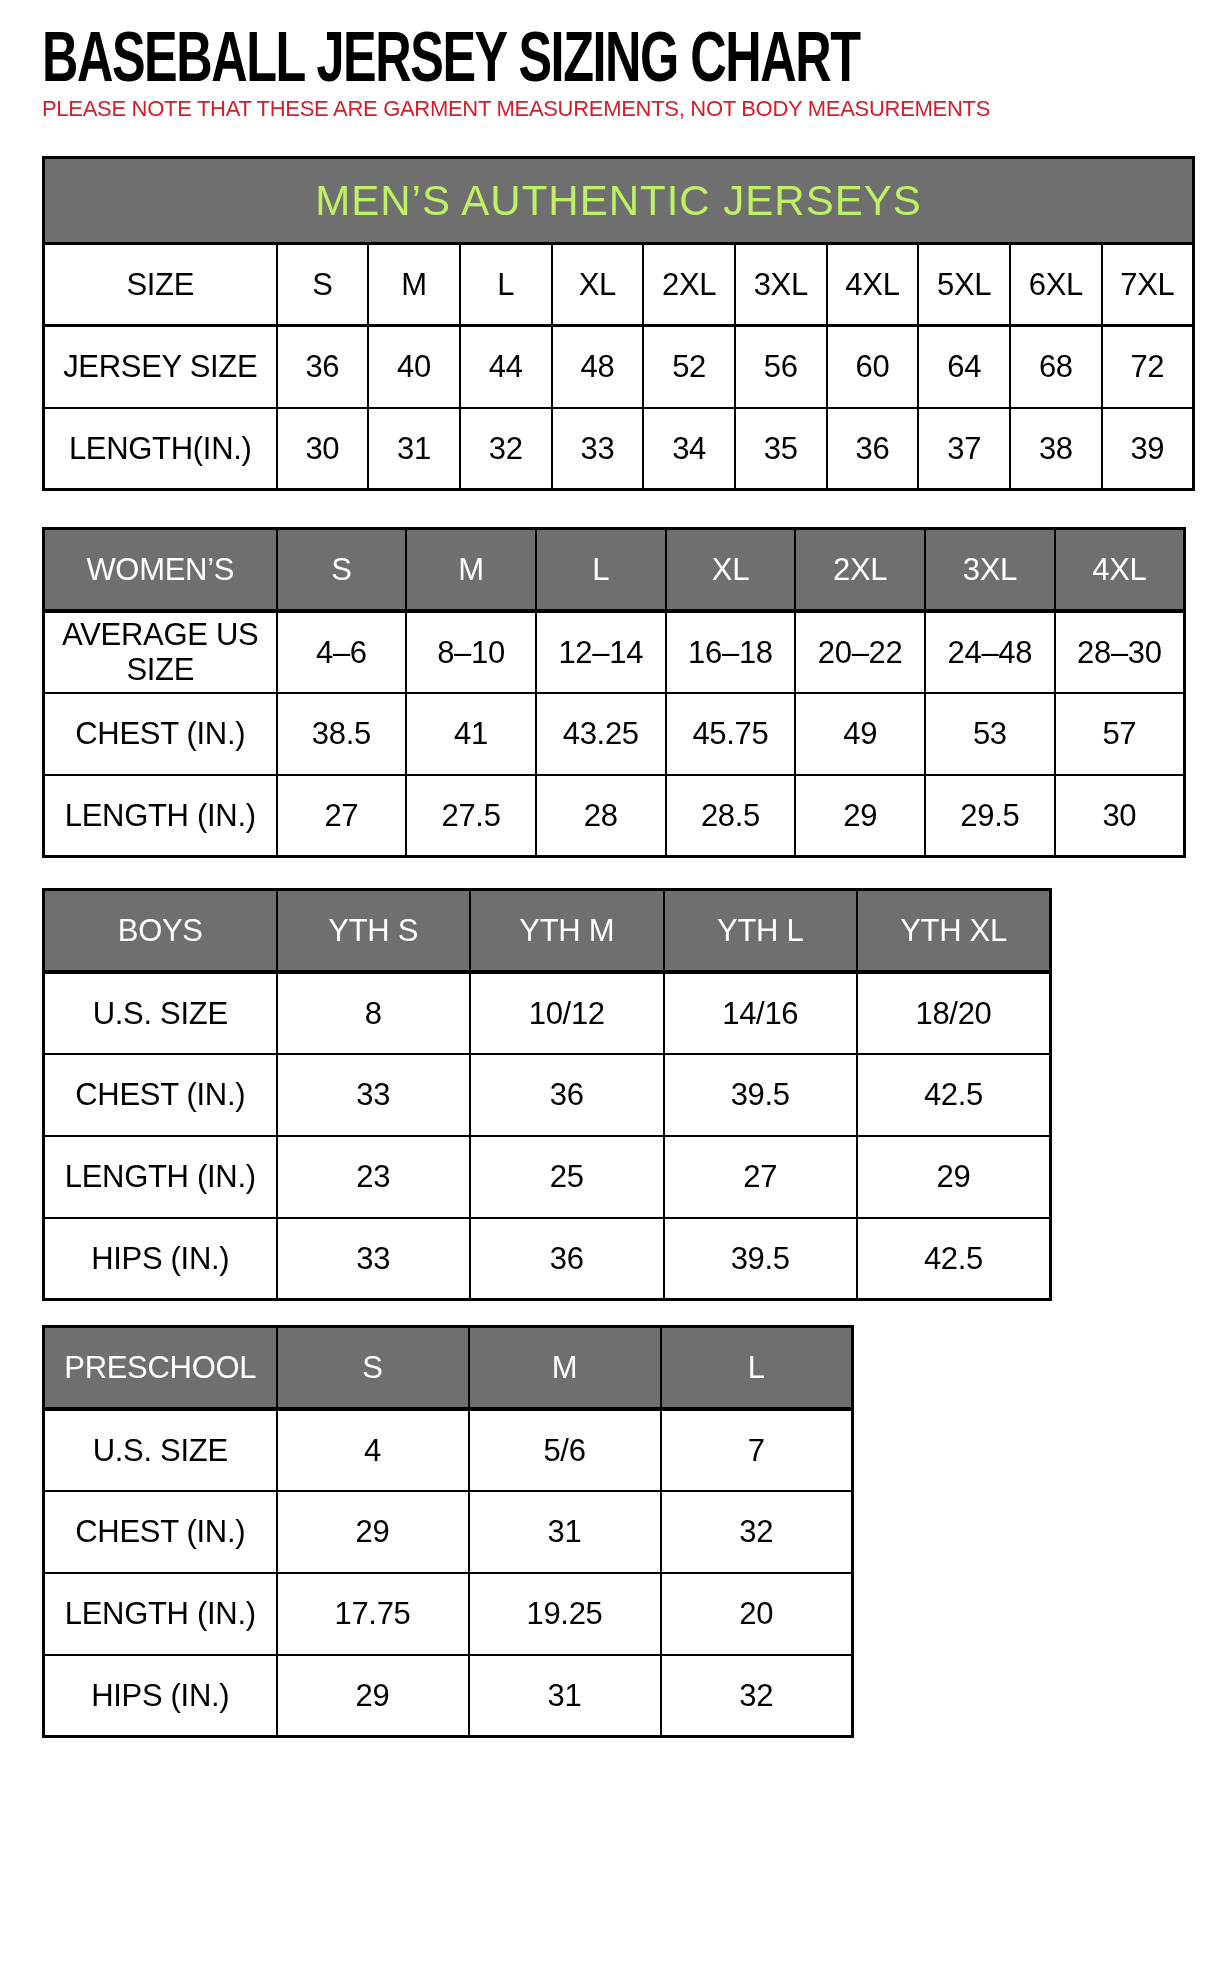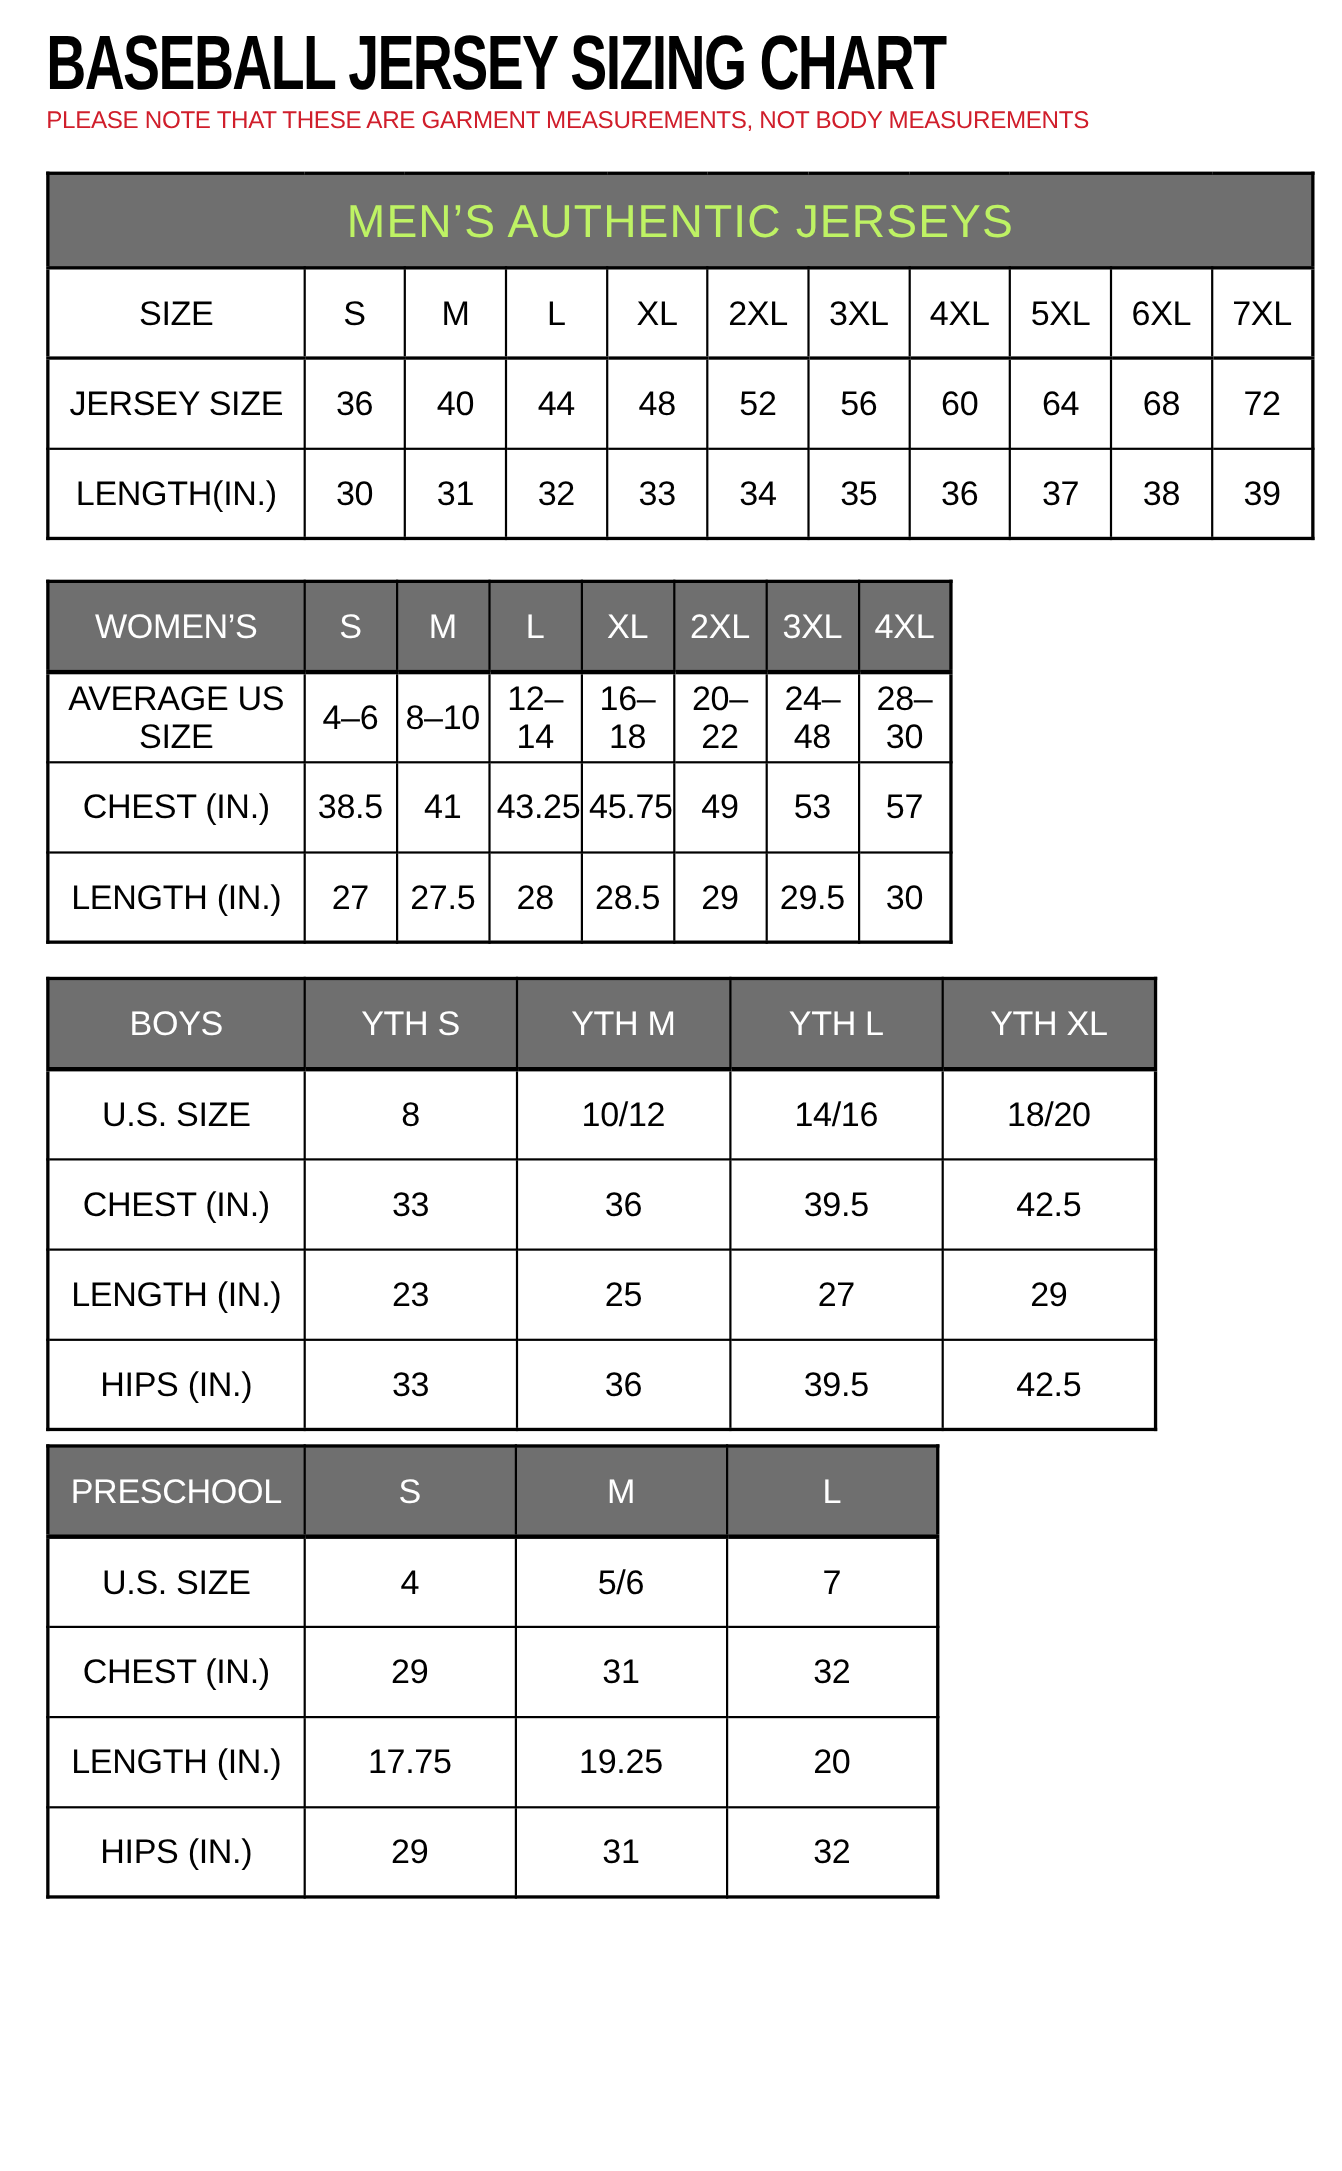--- a/index.html
+++ b/index.html
@@ -44,23 +44,23 @@
     line-height: 1.2;
     letter-spacing: -0.3px;
     color: var(--red);
   }
   .sizing-table {
     border-collapse: collapse;
     table-layout: fixed;
     border: 3px solid var(--ink);
   }
   .t-mens      { width: 1153px; margin-top: 34px; }
-  .t-womens    { width: 824px; margin-top: 36px; }
+  .t-womens    { width: 1144px; margin-top: 36px; }
   .t-boys      { width: 1010px; margin-top: 30px; }
-  .t-preschool { width: 812px;  margin-top: 12px; }
+  .t-preschool { width: 812px;  margin-top: 24px; }
   .sizing-table td {
     border: 2px solid var(--ink);
     text-align: center;
     vertical-align: middle;
     font-size: 31px;
     line-height: 1.15;
     letter-spacing: -0.3px;
     color: var(--ink);
     height: 82px;
     padding: 0 6px;

